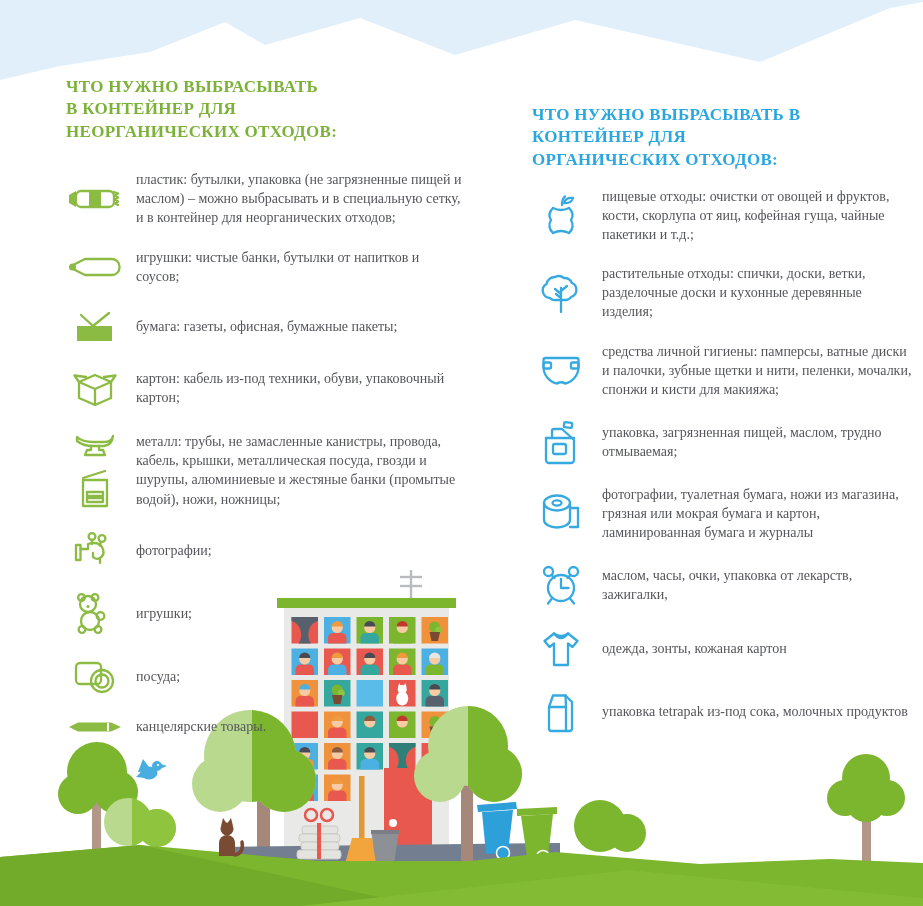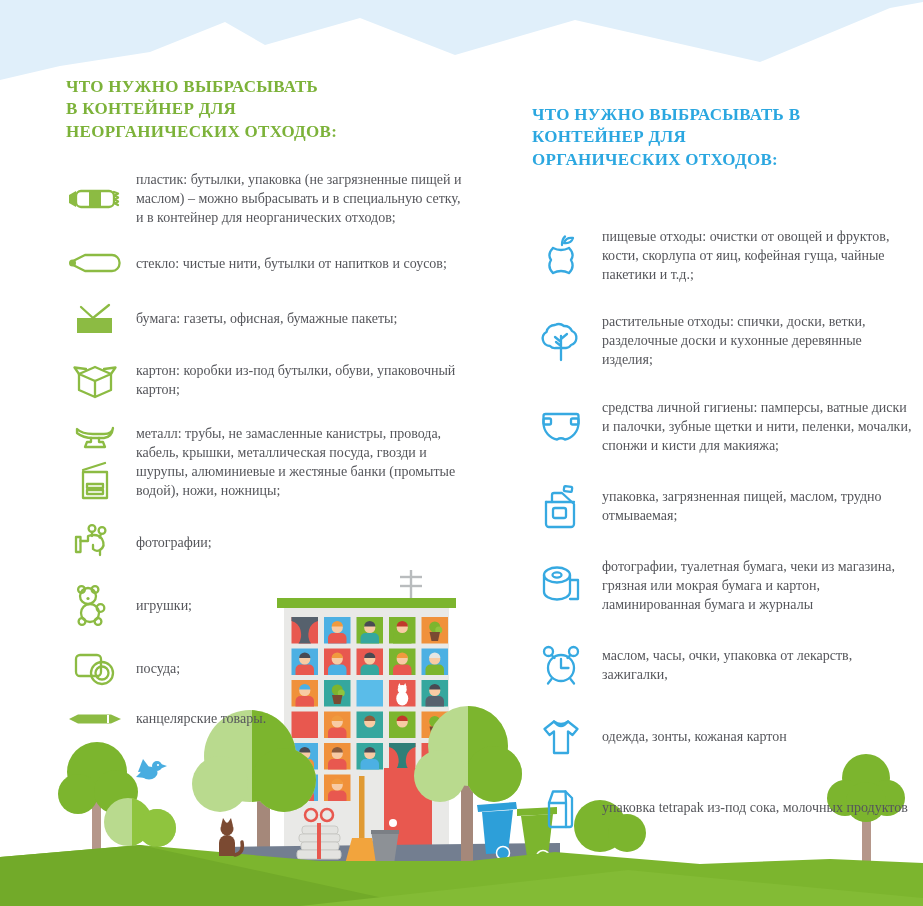--- a/index.html
+++ b/index.html
@@ -8,21 +8,21 @@
   .sky{position:absolute;left:0;top:0;width:923px;height:130px;display:block;}
   .scene{position:absolute;left:0;bottom:0;width:923px;height:360px;display:block;}
   .col{position:absolute;z-index:2;}
   .col-left{left:66px;top:76px;width:398px;}
   .col-right{left:532px;top:76px;width:382px;}
   h2.head{margin:0;font-size:17px;line-height:1.32;font-weight:bold;letter-spacing:.3px;
           white-space:pre-line;text-transform:uppercase;}
   .col-left h2.head{color:#7cb239;}
   .col-right h2.head{color:#2ba7e0;margin-top:28px;}
   .items{margin-top:27px;display:flex;flex-direction:column;gap:21px;}
-  .col-right .items{gap:28px;margin-top:56px;}
+  .col-right .items{gap:20px;margin-top:16px;}
   .item{display:flex;gap:12px;align-items:center;}
   .icon-cell{width:58px;flex:none;display:flex;flex-direction:column;gap:6px;
              align-items:center;justify-content:center;}
   .itext{margin:0;font-size:14px;line-height:1.36;color:#55565b;}
   .col-left .itext{max-width:330px;}
   .col-right .itext{max-width:322px;}
   svg.ic{display:block;}
   .g{stroke:#8cbb43;fill:none;stroke-width:2.3;stroke-linecap:round;stroke-linejoin:round;}
   .gf{fill:#8cbb43;stroke:none;}
   .b{stroke:#36a9e1;fill:none;stroke-width:2.3;stroke-linecap:round;stroke-linejoin:round;}
@@ -54,42 +54,42 @@
         <p class="itext">пластик: бутылки, упаковка (не загрязненные пищей и маслом) – можно выбрасывать и в специальную сетку, и в контейнер для неорганических отходов;</p>
       </div>
 
       <div class="item">
         <div class="icon-cell">
           <svg class="ic" width="56" height="30" viewBox="0 0 56 30">
             <path class="g" d="M7 12.5 L18 7 H45 a7.5 7.5 0 0 1 7.5 7.5 v1 A7.5 7.5 0 0 1 45 23 H18 L7 17.5 Z"></path>
             <circle class="gf" cx="5.5" cy="15" r="3.5"></circle>
           </svg>
         </div>
-        <p class="itext">стекло: чистые нити, бутылки от напитков и соусов;</p>
+        <p class="itext">игрушки: чистые банки, бутылки от напитков и соусов;</p>
       </div>
 
       <div class="item">
         <div class="icon-cell">
           <svg class="ic" width="44" height="38" viewBox="0 0 44 38">
             <rect class="gf" x="4" y="19" width="35" height="15"></rect>
             <path class="g" d="M20 19 L8 8 M20 19 L36 6"></path>
           </svg>
         </div>
         <p class="itext">бумага: газеты, офисная, бумажные пакеты;</p>
       </div>
 
       <div class="item">
         <div class="icon-cell">
           <svg class="ic" width="44" height="44" viewBox="0 0 44 44">
             <path class="g" d="M6 16 L22 9 L38 16 L22 23 Z"></path>
             <path class="g" d="M6 16 V32 L22 39 V23 M38 16 V32 L22 39"></path>
             <path class="g" d="M6 16 L1.5 9.5 L13 11 M38 16 L42.5 9.5 L31 11"></path>
           </svg>
         </div>
-        <p class="itext">картон: коробки из-под бутылки, обуви, упаковочный картон;</p>
+        <p class="itext">картон: кабель из-под техники, обуви, упаковочный картон;</p>
       </div>
 
       <div class="item">
         <div class="icon-cell">
           <svg class="ic" width="44" height="30" viewBox="0 0 44 30">
             <path class="g" d="M40 5 Q39 11 31 11 H20 Q9 11 4 6 L4 10 Q10 15 20 15 H31 Q39 14 40 5 Z"></path>
             <path class="g" d="M18 15 v4 h-4 l-2 5 h20 l-2 -5 h-4 v-4"></path>
           </svg>
           <svg class="ic" width="44" height="42" viewBox="0 0 44 42">
             <path class="g" d="M10 11 L32 4"></path>
@@ -209,21 +209,21 @@
 
       <div class="item">
         <div class="icon-cell">
           <svg class="ic" width="44" height="46" viewBox="0 0 44 46">
             <path class="b" d="M5 13 V30 a13 7.5 0 0 0 26 0 V13"></path>
             <ellipse class="b" cx="18" cy="13" rx="13" ry="7.5"></ellipse>
             <ellipse class="b" cx="18" cy="13" rx="4.5" ry="2.6"></ellipse>
             <path class="b" d="M31 18 h8 v19 h-8"></path>
           </svg>
         </div>
-        <p class="itext">фотографии, туалетная бумага, чеки из магазина, грязная или мокрая бумага и картон, ламинированная бумага и журналы</p>
+        <p class="itext">фотографии, туалетная бумага, ножи из магазина, грязная или мокрая бумага и картон, ламинированная бумага и журналы</p>
       </div>
 
       <div class="item">
         <div class="icon-cell">
           <svg class="ic" width="44" height="46" viewBox="0 0 44 46">
             <circle class="b" cx="22" cy="26" r="13"></circle>
             <path class="b" d="M22 26 V17 M22 26 H29.5"></path>
             <circle class="b" cx="9.5" cy="9.5" r="4.5"></circle>
             <circle class="b" cx="34.5" cy="9.5" r="4.5"></circle>
             <path class="b" d="M12.5 13 L15.5 16 M31.5 13 L28.5 16 M12.5 37 L9 41.5 M31.5 37 L35 41.5"></path>

